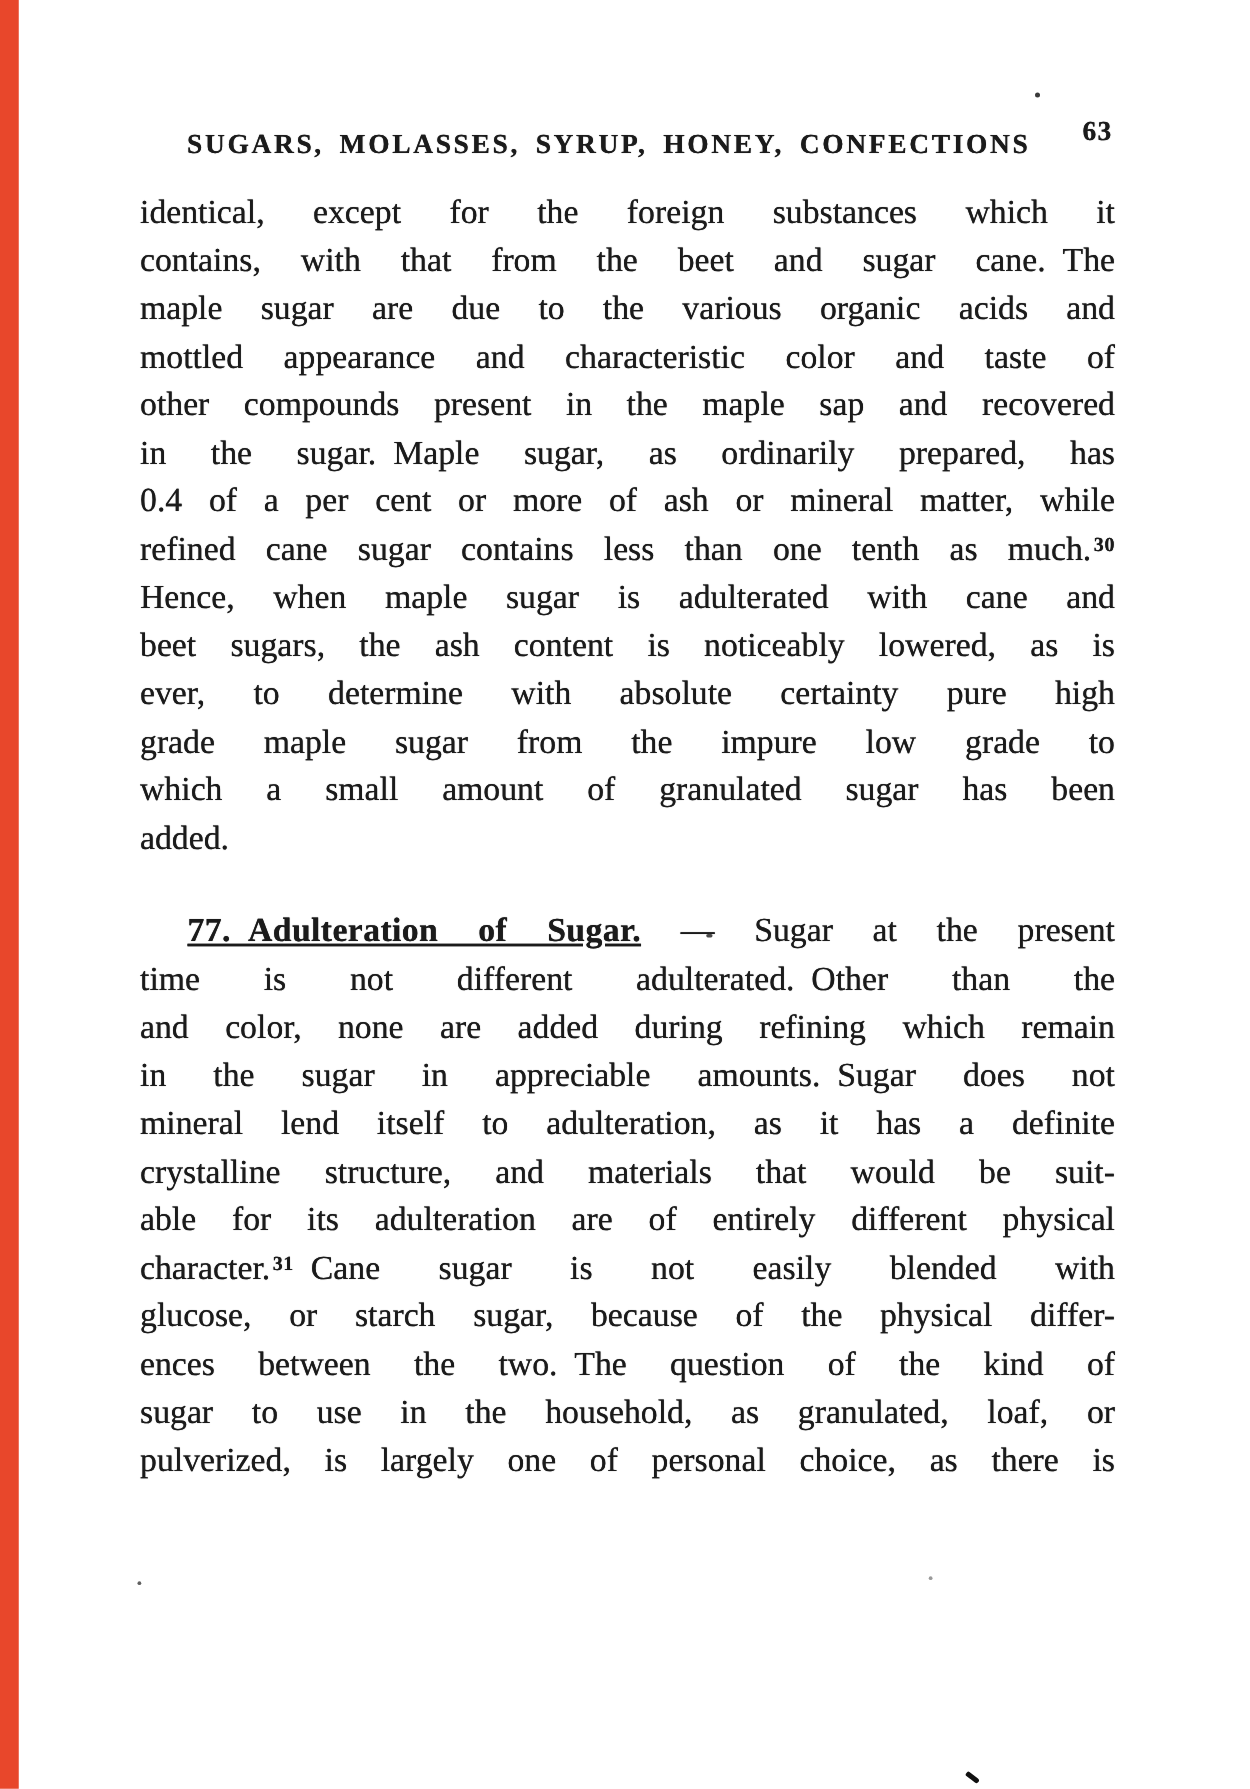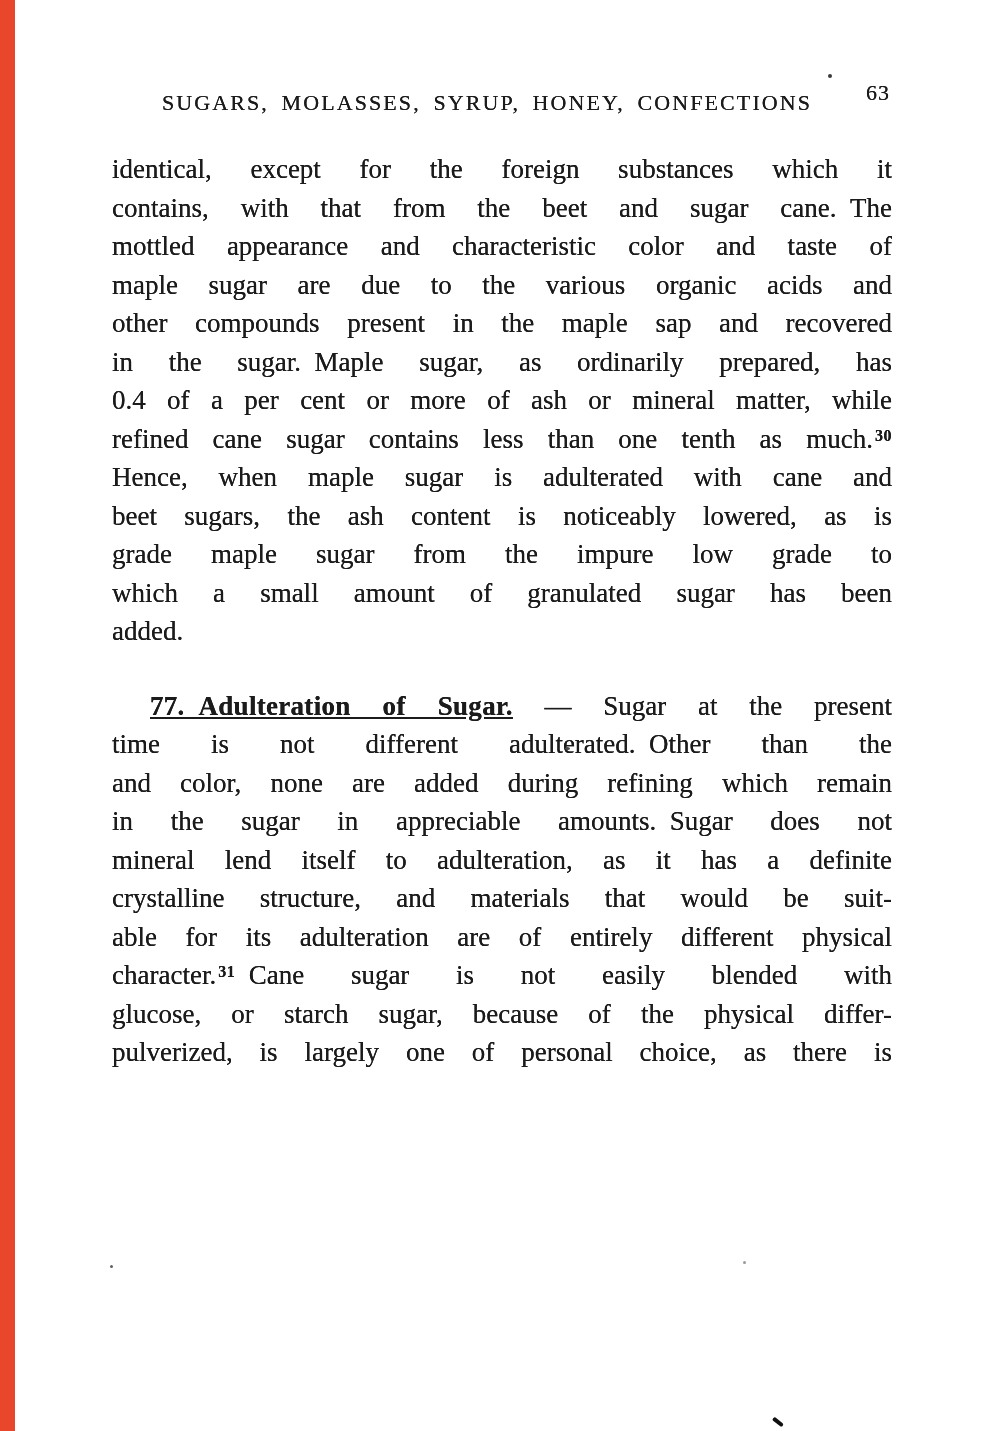--- a/index.html
+++ b/index.html
@@ -15,23 +15,24 @@
 
   
   .edge-bar {
     position: absolute; left: 0; top: 0;
     width: 15px; height: 1431px;
     background: #e8472b;
   }
 
   
   .running-header {
-    position: absolute; left: 112px; top: 82px;
+    position: absolute; left: 112px; top: 94px;
     width: 780px; height: 46px;
     text-shadow: 0 0 0.55px #1b1b1b;
+    font-weight: bold;
   }
   .running-title {
     position: absolute; left: 50%; top: 8px;
     transform: translateX(-50%) translateX(-15px);
     font-size: 22px; letter-spacing: 2.1px; word-spacing: 5px;
     white-space: nowrap;
   }
   .page-number {
     position: absolute; right: 2px; top: -2px;
     font-size: 22px; letter-spacing: 1px;
@@ -83,42 +84,45 @@
 
   <header class="running-header">
     <div class="running-title">SUGARS, MOLASSES, SYRUP, HONEY, CONFECTIONS</div>
     <div class="page-number">63</div>
   </header>
 
   <main class="text-block">
 
     <div class="line">identical, except for the foreign substances which it</div>
     <div class="line">contains, with that from the beet and sugar cane. The</div>
+    <div class="line">maple sugar are due to the various organic acids and</div>
     <div class="line">mottled appearance and characteristic color and taste of</div>
-    <div class="line">maple sugar are due to the various organic acids and</div>
     <div class="line">other compounds present in the maple sap and recovered</div>
     <div class="line">in the sugar. Maple sugar, as ordinarily prepared, has</div>
     <div class="line">0.4 of a per cent or more of ash or mineral matter, while</div>
     <div class="line"><span>refined cane sugar contains less than one tenth as much.</span><sup class="fn">30</sup></div>
     <div class="line">Hence, when maple sugar is adulterated with cane and</div>
     <div class="line">beet sugars, the ash content is noticeably lowered, as is</div>
+    <div class="line">ever, to determine with absolute certainty pure high</div>
     <div class="line">grade maple sugar from the impure low grade to</div>
     <div class="line">which a small amount of granulated sugar has been</div>
     <div class="line line-last">added.</div>
 
     <div class="line heading-line"><b class="heading-bold">77. Adulteration of Sugar.</b><span> — Sugar at the present</span></div>
 
     <div class="line">time is not different adulterated. Other than the</div>
     <div class="line">and color, none are added during refining which remain</div>
     <div class="line">in the sugar in appreciable amounts. Sugar does not</div>
     <div class="line">mineral lend itself to adulteration, as it has a definite</div>
     <div class="line">crystalline structure, and materials that would be suit-</div>
     <div class="line">able for its adulteration are of entirely different physical</div>
     <div class="line"><span>character.</span><sup class="fn">31</sup><span> Cane sugar is not easily blended with</span></div>
     <div class="line">glucose, or starch sugar, because of the physical differ-</div>
+    <div class="line">ences between the two. The question of the kind of</div>
+    <div class="line">sugar to use in the household, as granulated, loaf, or</div>
     <div class="line">pulverized, is largely one of personal choice, as there is</div>
 
   </main>
 
   <div class="speck speck-header"></div>
   <div class="speck speck-midgap"></div>
   <div class="speck speck-botleft"></div>
   <div class="speck speck-botmid"></div>
   <div class="tick-botright"></div>
 

